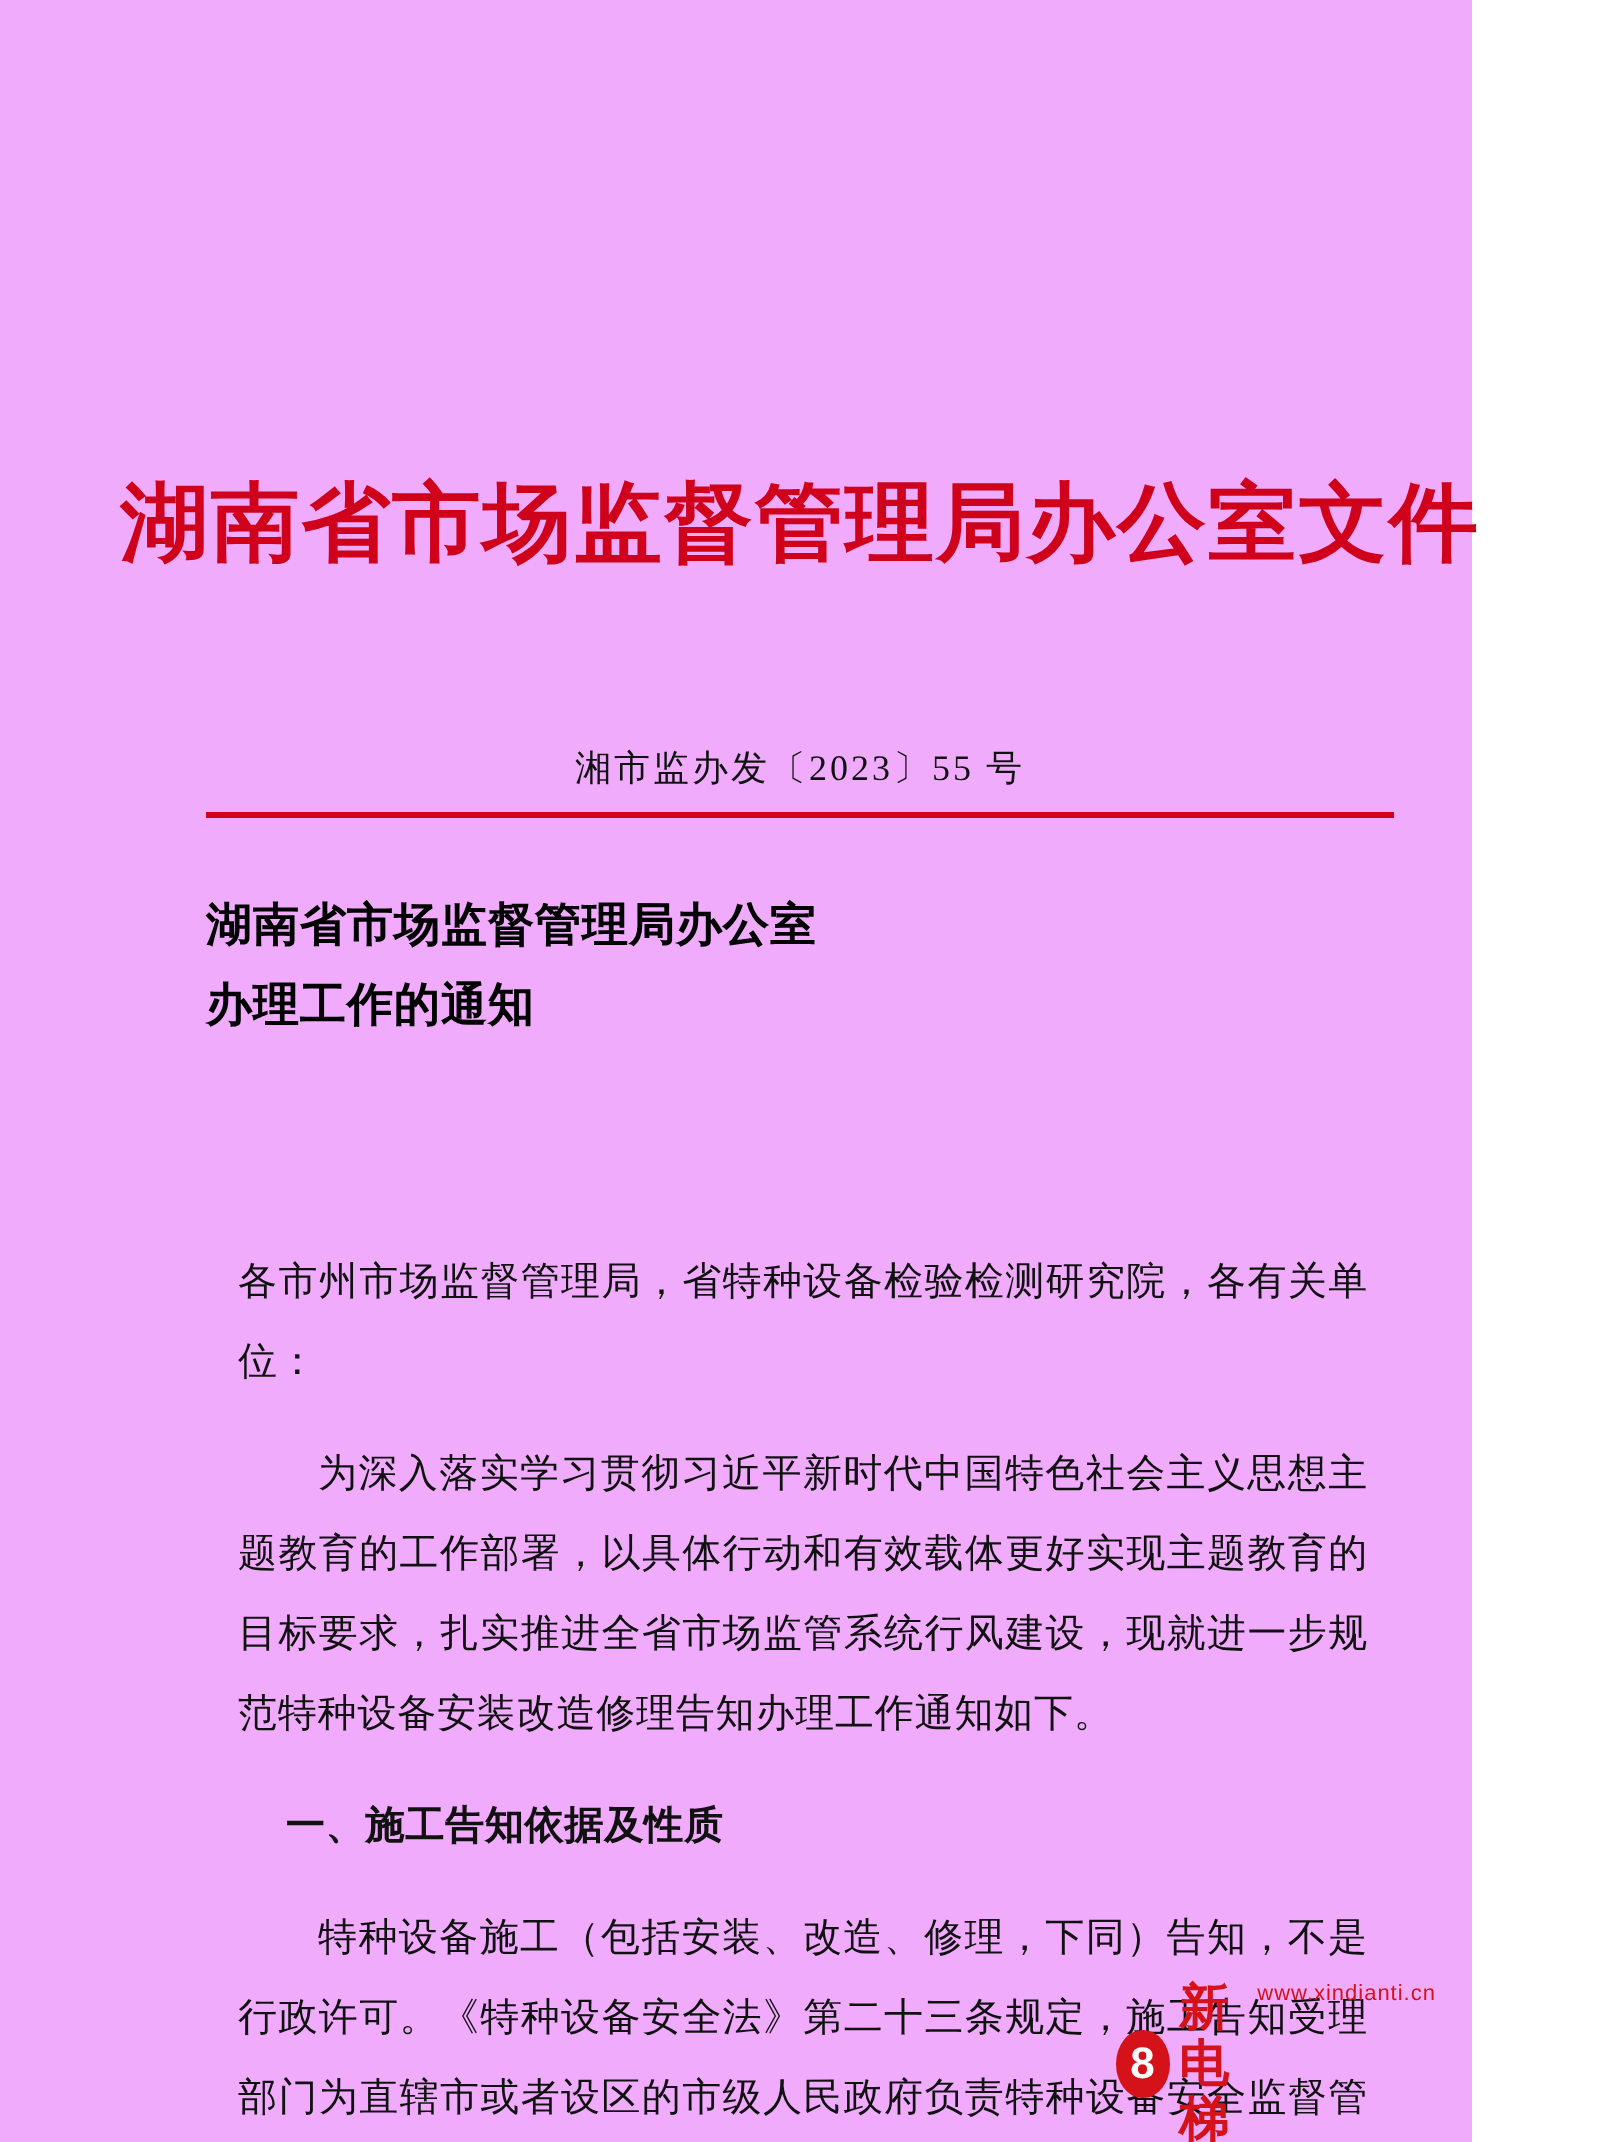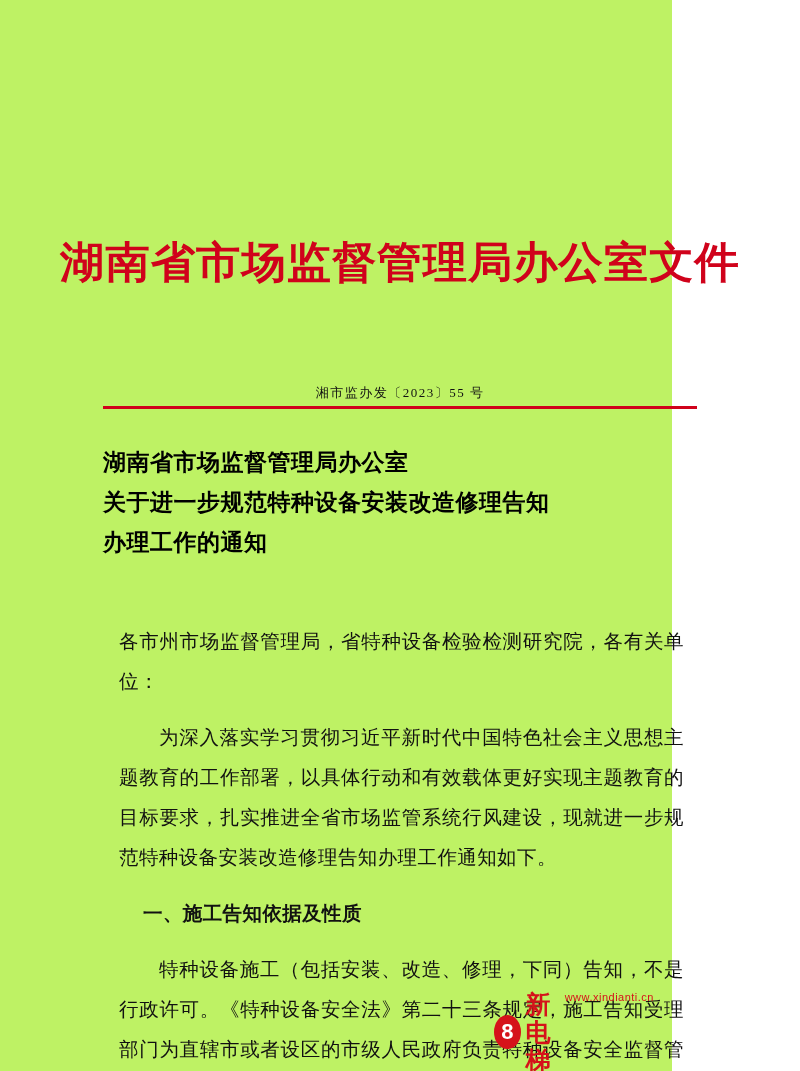--- a/index.html
+++ b/index.html
@@ -13,23 +13,23 @@
     position: relative;
     font-family: "Liberation Serif", "DejaVu Serif", serif;
     color: #000000;
     overflow: hidden;
   }
 
   .page {
     position: absolute;
     left: 0;
     top: 0;
-    width: 672px;
+    width: 736px;
     height: 1071px;
-    background: #bef264;
+    background: #f0abfc;
   }
 
   .doc-header {
     position: absolute;
     left: 0;
     top: 238px;
     width: 800px;
     text-align: center;
   }
 
@@ -40,24 +40,24 @@
     letter-spacing: 1px;
     color: #d0021b;
     line-height: 1.15;
     white-space: nowrap;
     transform: scaleX(1.03);
   }
 
   .doc-number {
     position: absolute;
     left: 0;
-    top: 384px;
+    top: 372px;
     width: 800px;
     text-align: center;
-    font-size: 13px;
+    font-size: 18px;
     letter-spacing: 1.5px;
     color: #111111;
   }
 
   .red-rule {
     position: absolute;
     left: 103px;
     top: 406px;
     width: 594px;
     height: 3px;
@@ -153,21 +153,20 @@
   <div class="doc-header">
     <div class="doc-title-red">湖南省市场监督管理局办公室文件</div>
   </div>
 
   <div class="doc-number">湘市监办发〔2023〕55 号</div>
 
   <div class="red-rule"></div>
 
   <div class="doc-subject">
     <div>湖南省市场监督管理局办公室</div>
-    <div>关于进一步规范特种设备安装改造修理告知</div>
     <div>办理工作的通知</div>
   </div>
 
   <div class="body-text">
     <p class="para">各市州市场监督管理局，省特种设备检验检测研究院，各有关单位：</p>
     <p class="para indent">为深入落实学习贯彻习近平新时代中国特色社会主义思想主题教育的工作部署，以具体行动和有效载体更好实现主题教育的目标要求，扎实推进全省市场监管系统行风建设，现就进一步规范特种设备安装改造修理告知办理工作通知如下。</p>
     <p class="section-heading">一、施工告知依据及性质</p>
     <p class="para indent">特种设备施工（包括安装、改造、修理，下同）告知，不是行政许可。《特种设备安全法》第二十三条规定，施工告知受理部门为直辖市或者设区的市级人民政府负责特种设备安全监督管理的部门。《特种设备安全监察条例》第十七条规定，特种设</p>
   </div>
 

